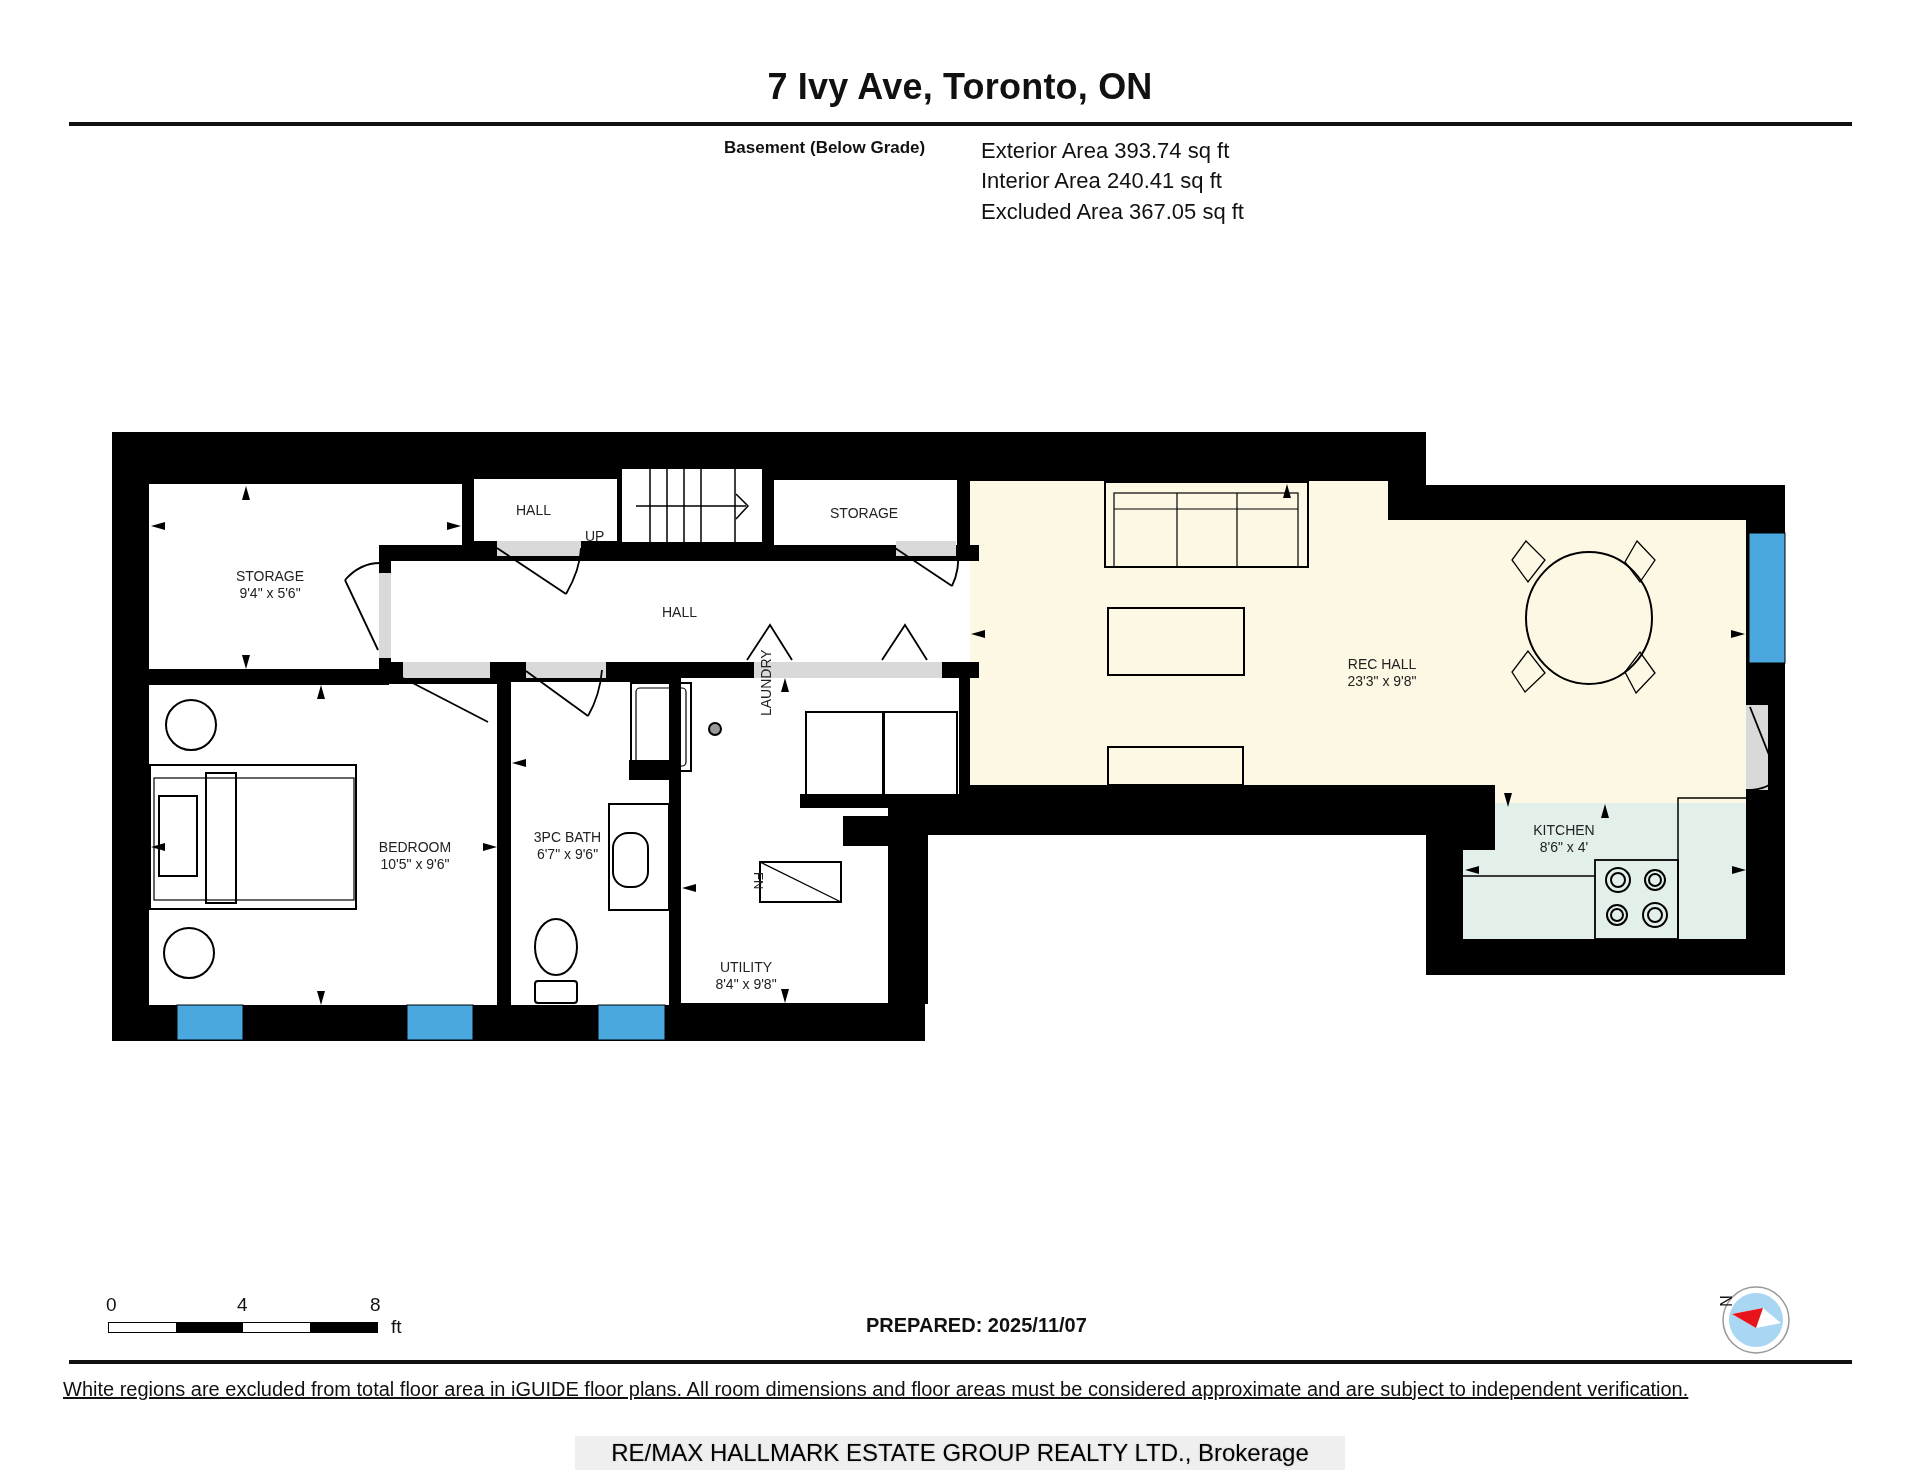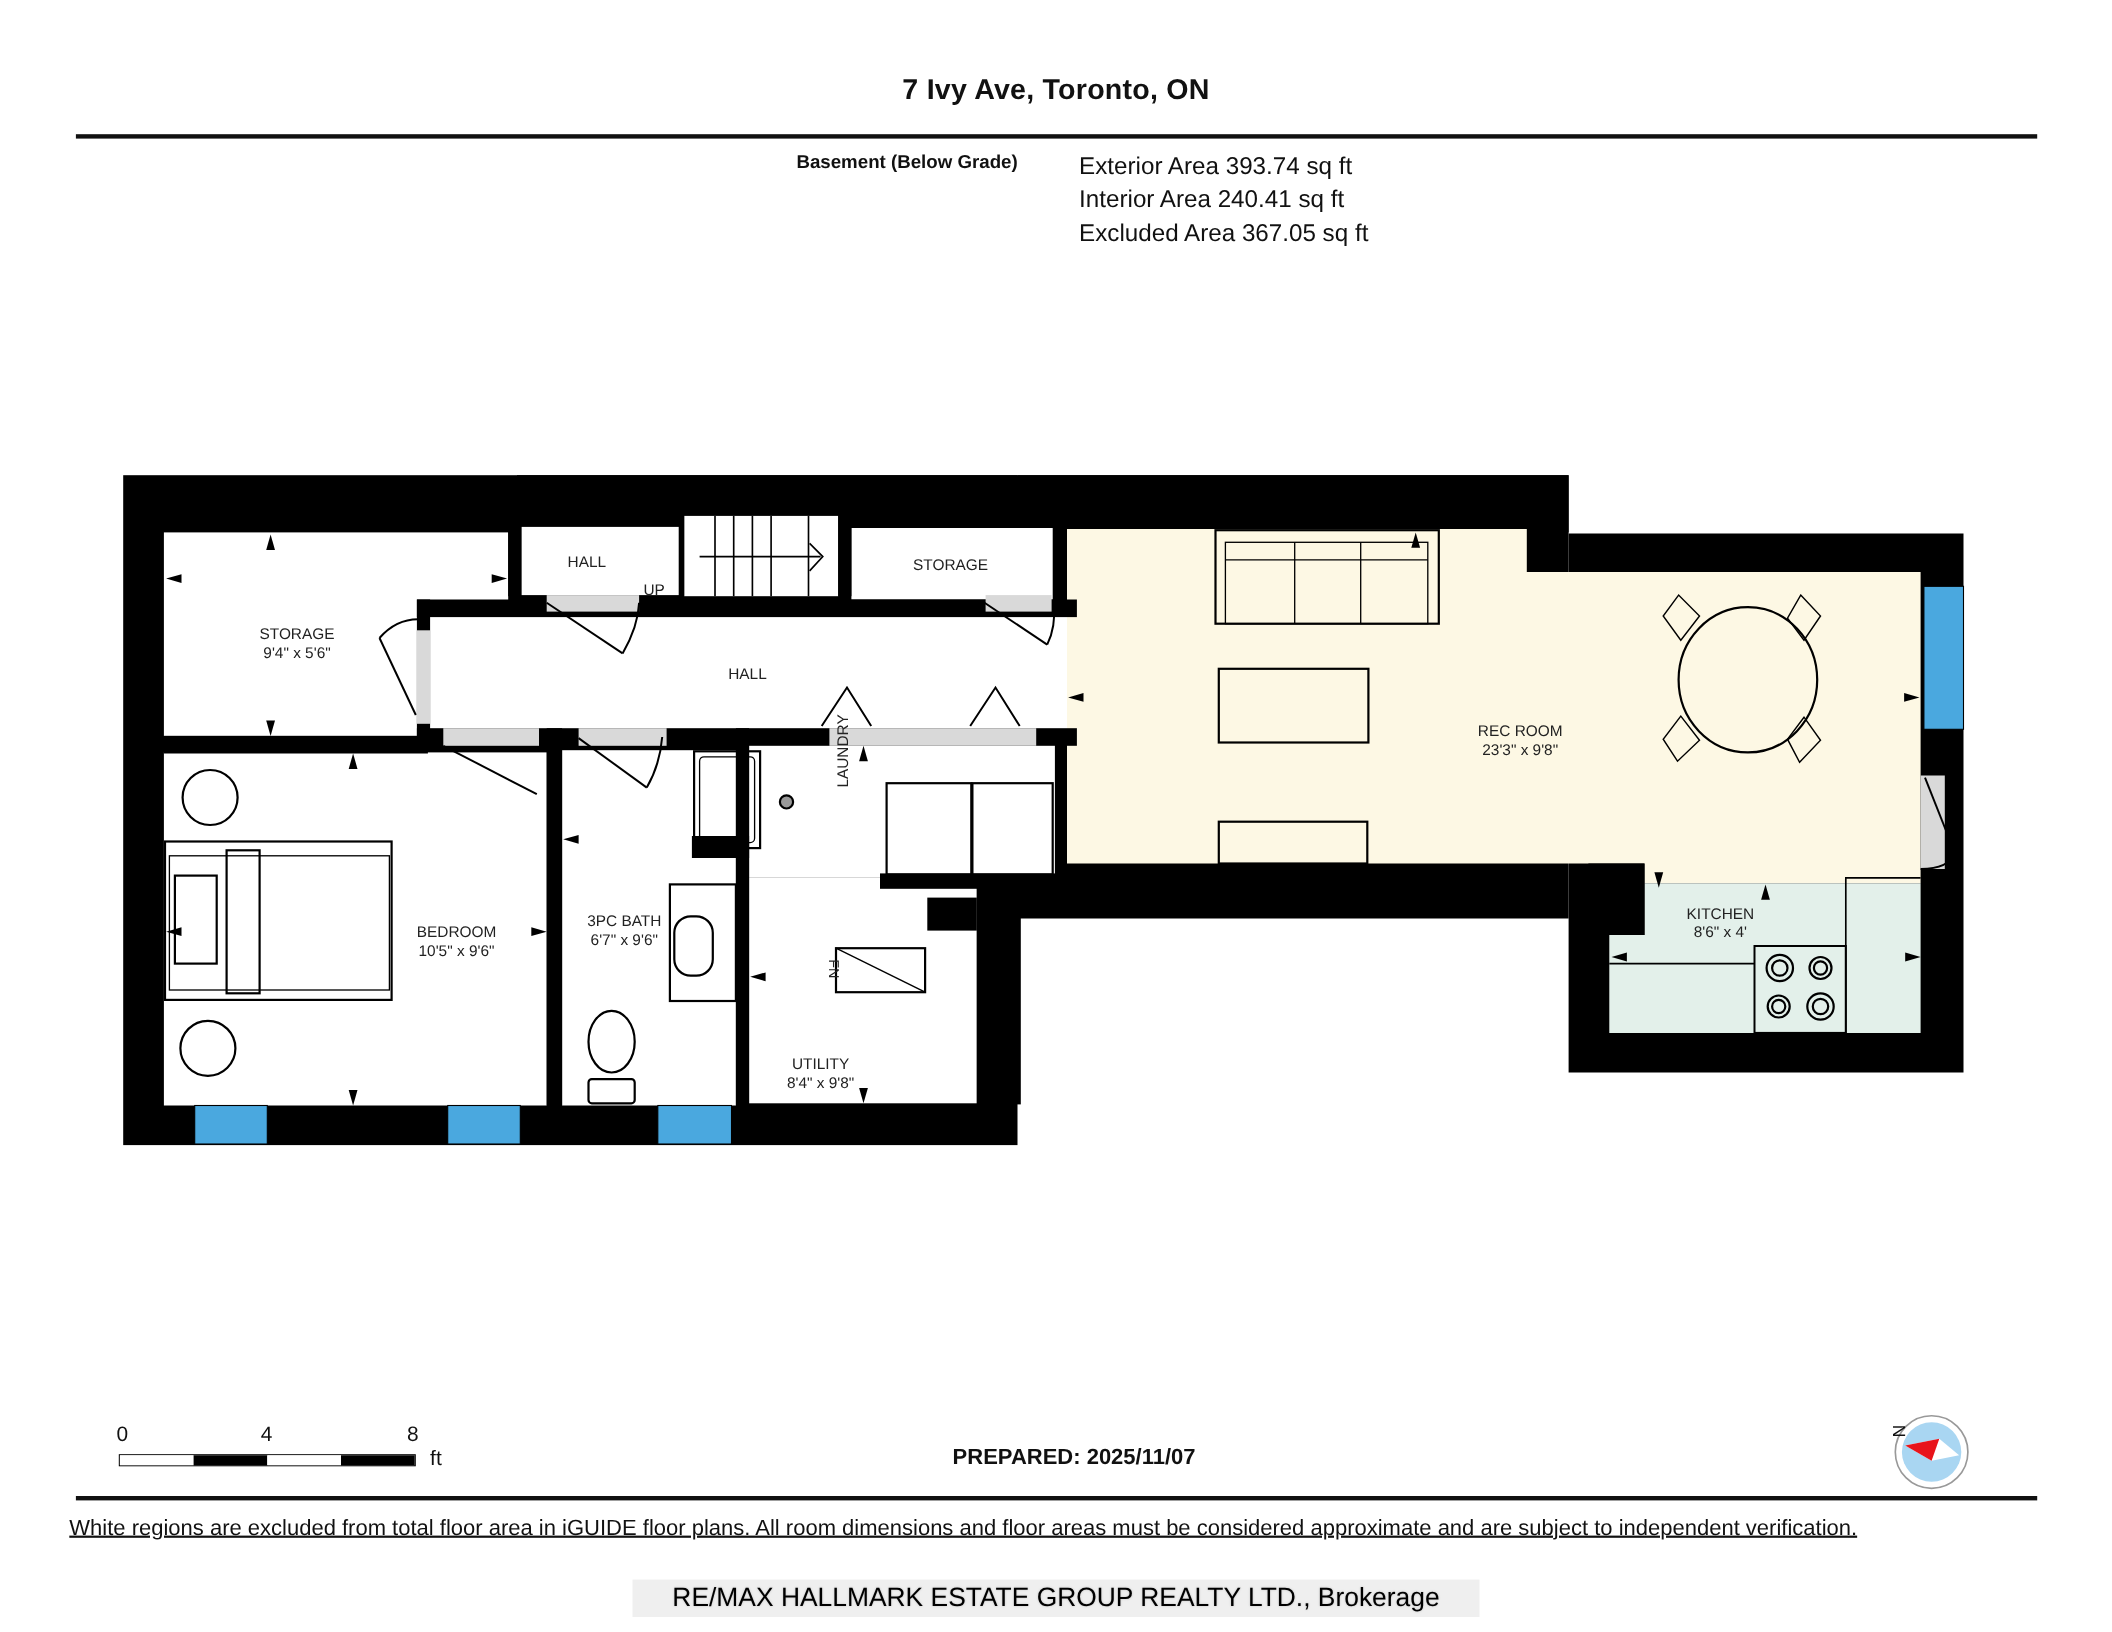--- a/index.html
+++ b/index.html
@@ -1,18 +1,18 @@
 <!DOCTYPE html>
 <html><head>
 <meta charset="utf-8">
 <style>
   html,body{margin:0;padding:0;background:#fff;}
   body{width:1920px;height:1484px;position:relative;overflow:hidden;font-family:"Liberation Sans",sans-serif;color:#111;}
   .abs{position:absolute;}
-  .title{left:0;width:1920px;top:66px;text-align:center;font-size:26px;font-weight:bold;letter-spacing:0.2px;}
+  .title{left:0;width:1920px;top:66px;text-align:center;font-size:36px;font-weight:bold;letter-spacing:0.2px;}
   .rule{left:69px;width:1783px;height:4px;background:#111;}
   .area-label{font-size:17px;font-weight:bold;}
   .area-val{font-size:22px;}
   .plan{left:0;top:0;width:1920px;height:1484px;}
   .room-label{font-size:14px;text-align:center;line-height:17px;color:#222;}
   .foot{font-size:20px;font-weight:bold;}
   .disclaimer{left:63px;top:1378px;font-size:20px;text-decoration:underline;}
   .watermark{left:575px;top:1436px;width:770px;height:34px;background:rgba(225,225,225,0.55);color:#000000;font-size:24px;line-height:34px;text-align:center;text-shadow:0 0 2px #bbb;}
   .scale-lbl{font-size:19px;}
 </style>
@@ -223,21 +223,21 @@
   <div>6'7" x 9'6"</div>
 </div>
 <div class="abs room-label" style="left:758px;top:716px;transform:rotate(-90deg);transform-origin:0 0;white-space:nowrap">LAUNDRY</div>
 <div class="abs room-label" style="left:696px;top:959px;width:100px">
   <div>UTILITY</div>
   <div>8'4" x 9'8"</div>
 </div>
 <div class="abs room-label" style="left:767px;top:872px;transform:rotate(90deg);transform-origin:0 0;font-size:13px">FN</div>
 
 <div class="abs room-label" style="left:1322px;top:656px;width:120px">
-  <div>REC ROOM</div>
+  <div>REC HALL</div>
   <div>23'3" x 9'8"</div>
 </div>
 <div class="abs room-label" style="left:1514px;top:822px;width:100px">
   <div>KITCHEN</div>
   <div>8'6" x 4'</div>
 </div>
 
 <div class="abs scale-lbl" style="left:106px;top:1294px">0</div>
 <div class="abs scale-lbl" style="left:237px;top:1294px">4</div>
 <div class="abs scale-lbl" style="left:370px;top:1294px">8</div>

